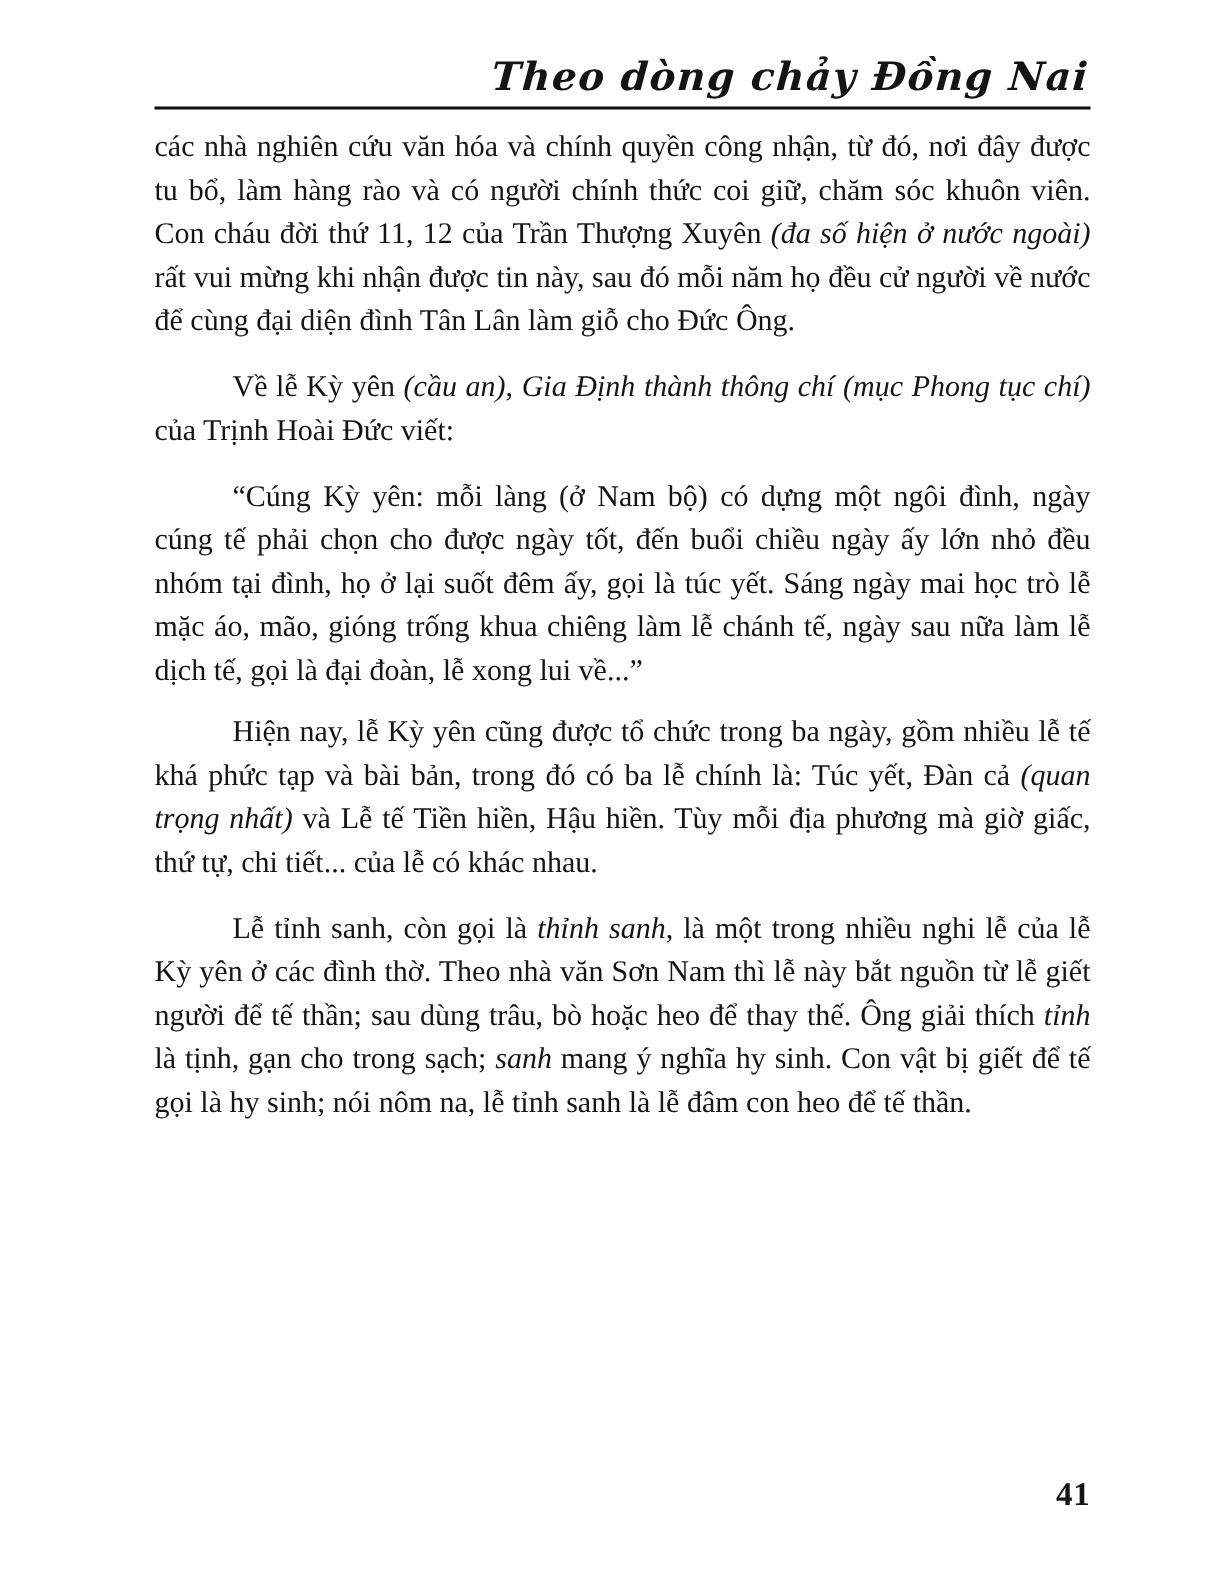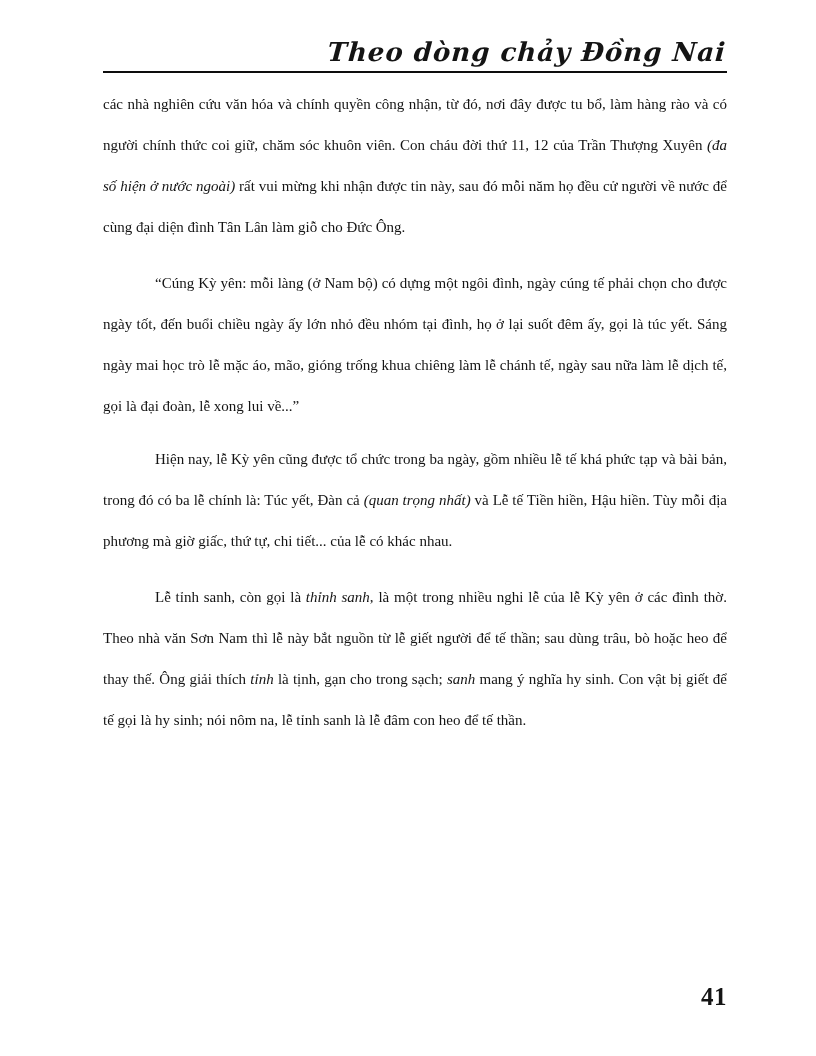--- a/index.html
+++ b/index.html
@@ -41,51 +41,52 @@
     border-bottom: 2.5px solid #0d0d0d;
   }
   .body-text {
     position: absolute;
     left: 103px;
     top: 84px;
     width: 624px;
   }
   .para {
     margin: 0;
-    font-size: 15px;
-    line-height: 41px;
+    font-size: 20px;
+    line-height: 29px;
     text-align: justify;
     text-justify: inter-word;
   }
   .para + .para { margin-top: 15px; }
   .para.quote { }
   .para.quote + .para { margin-top: 12px; }
   .para.indent { text-indent: 52px; }
   .em { font-style: italic; }
   .page-number {
     position: absolute;
     top: 983px;
     left: 103px;
     width: 624px;
     text-align: right;
-    font-size: 25px;
+    font-size: 22px;
     font-weight: 700;
     letter-spacing: 0.5px;
   }
 </style>
 </head>
 <body>
 
 <div class="page">
   <div class="header">
     <div class="running-title">Theo dòng chảy Đồng Nai</div>
     <div class="header-rule"></div>
   </div>
 
   <div class="body-text">
       <p class="para body"><span>các nhà nghiên cứu văn hóa và chính quyền công nhận, từ đó, nơi đây được tu bổ, làm hàng rào và có người chính thức coi giữ, chăm sóc khuôn viên. Con cháu đời thứ 11, 12 của Trần Thượng Xuyên </span><span class="em">(đa số hiện ở nước ngoài)</span><span> rất vui mừng khi nhận được tin này, sau đó mỗi năm họ đều cử người về nước để cùng đại diện đình Tân Lân làm giỗ cho Đức Ông.</span></p>
+      <p class="para body indent"><span>Về lễ Kỳ yên </span><span class="em">(cầu an)</span><span>, </span><span class="em">Gia Định thành thông chí (mục Phong tục chí)</span><span> của Trịnh Hoài Đức viết:</span></p>
       <p class="para quote indent"><span>“Cúng Kỳ yên: mỗi làng (ở Nam bộ) có dựng một ngôi đình, ngày cúng tế phải chọn cho được ngày tốt, đến buổi chiều ngày ấy lớn nhỏ đều nhóm tại đình, họ ở lại suốt đêm ấy, gọi là túc yết. Sáng ngày mai học trò lễ mặc áo, mão, gióng trống khua chiêng làm lễ chánh tế, ngày sau nữa làm lễ dịch tế, gọi là đại đoàn, lễ xong lui về...”</span></p>
       <p class="para body indent"><span>Hiện nay, lễ Kỳ yên cũng được tổ chức trong ba ngày, gồm nhiều lễ tế khá phức tạp và bài bản, trong đó có ba lễ chính là: Túc yết, Đàn cả </span><span class="em">(quan trọng nhất)</span><span> và Lễ tế Tiền hiền, Hậu hiền. Tùy mỗi địa phương mà giờ giấc, thứ tự, chi tiết... của lễ có khác nhau.</span></p>
       <p class="para body indent"><span>Lễ tỉnh sanh, còn gọi là </span><span class="em">thỉnh sanh</span><span>, là một trong nhiều nghi lễ của lễ Kỳ yên ở các đình thờ. Theo nhà văn Sơn Nam thì lễ này bắt nguồn từ lễ giết người để tế thần; sau dùng trâu, bò hoặc heo để thay thế. Ông giải thích </span><span class="em">tỉnh</span><span> là tịnh, gạn cho trong sạch; </span><span class="em">sanh</span><span> mang ý nghĩa hy sinh. Con vật bị giết để tế gọi là hy sinh; nói nôm na, lễ tỉnh sanh là lễ đâm con heo để tế thần.</span></p>
     </div>
 
   <div class="page-number">41</div>
 </div>
 
 </body></html>

